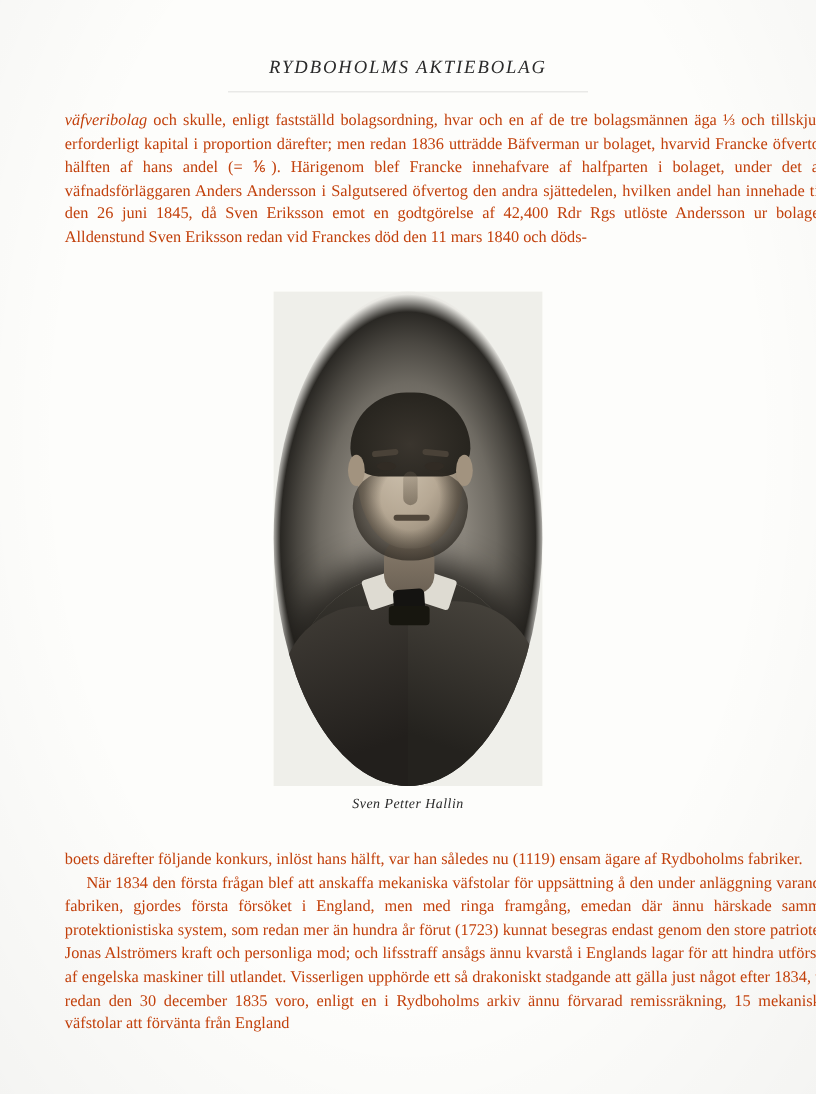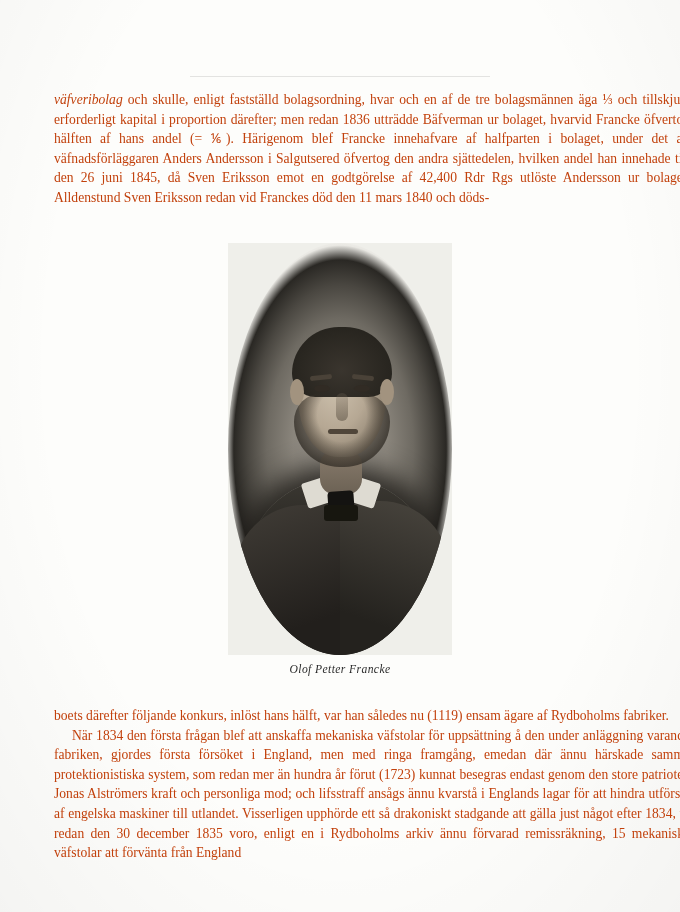--- a/index.html
+++ b/index.html
@@ -218,20 +218,21 @@
     font-size: 12.5px;
     letter-spacing: 2px;
     color: #1f1f1f;
   }
 </style>
 </head>
 <body>
 
 <div class="page">
 
+  <div class="running-head">RYDBOHOLMS AKTIEBOLAG</div>
 
   <div class="hairline"></div>
 
   <div class="textblock" id="para-top">
     <p><span class="first-italic">väfveribolag</span><span> och skulle, enligt fastställd bolagsordning, hvar och en af de tre bolagsmännen äga ⅓ och tillskjuta erforderligt kapital i proportion därefter; men redan 1836 utträdde Bäfverman ur bolaget, hvarvid Francke öfvertog hälften af hans andel (= ⅙). Härigenom blef Francke innehafvare af halfparten i bolaget, under det att väfnadsförläggaren Anders Andersson i Salgutsered öfvertog den andra sjättedelen, hvilken andel han innehade till den 26 juni 1845, då Sven Eriksson emot en godtgörelse af 42,400 Rdr Rgs utlöste Andersson ur bolaget.  Alldenstund Sven Eriksson redan vid Franckes död den 11 mars 1840 och döds-</span></p>
   </div>
 
   <div class="plate">
     <div class="photo-frame">
       <div class="vignette">
@@ -249,21 +250,21 @@
         <div class="ph ph-ear-r"></div>
         <div class="ph ph-beard"></div>
         <div class="ph ph-brow-l"></div>
         <div class="ph ph-brow-r"></div>
         <div class="ph ph-eye-l"></div>
         <div class="ph ph-eye-r"></div>
         <div class="ph ph-nose"></div>
         <div class="ph ph-mouth"></div>
       </div>
     </div>
-    <div class="caption">Olof Petter Francke</div>
+    <div class="caption">Sven Petter Hallin</div>
   </div>
 
   <div class="textblock" id="para-bottom">
     <p>boets därefter följande konkurs, inlöst hans hälft, var han således nu (1119) ensam ägare af Rydboholms fabriker.</p>
     <p class="indent">När 1834 den första frågan blef att anskaffa mekaniska väfstolar för uppsättning å den under anläggning varande fabriken, gjordes första försöket i England, men med ringa framgång, emedan där ännu härskade samma protektionistiska system, som redan mer än hundra år förut (1723) kunnat besegras endast genom den store patrioten Jonas Alströmers kraft och personliga mod; och lifsstraff ansågs ännu kvarstå i Englands lagar för att hindra utförsel af engelska maskiner till utlandet.  Visserligen upphörde ett så drakoniskt stadgande att gälla just något efter 1834, ty redan den 30 december 1835 voro, enligt en i Rydboholms arkiv ännu förvarad remissräkning, 15 mekaniska väfstolar att förvänta från England</p>
   </div>
 
 
 </div>
 

